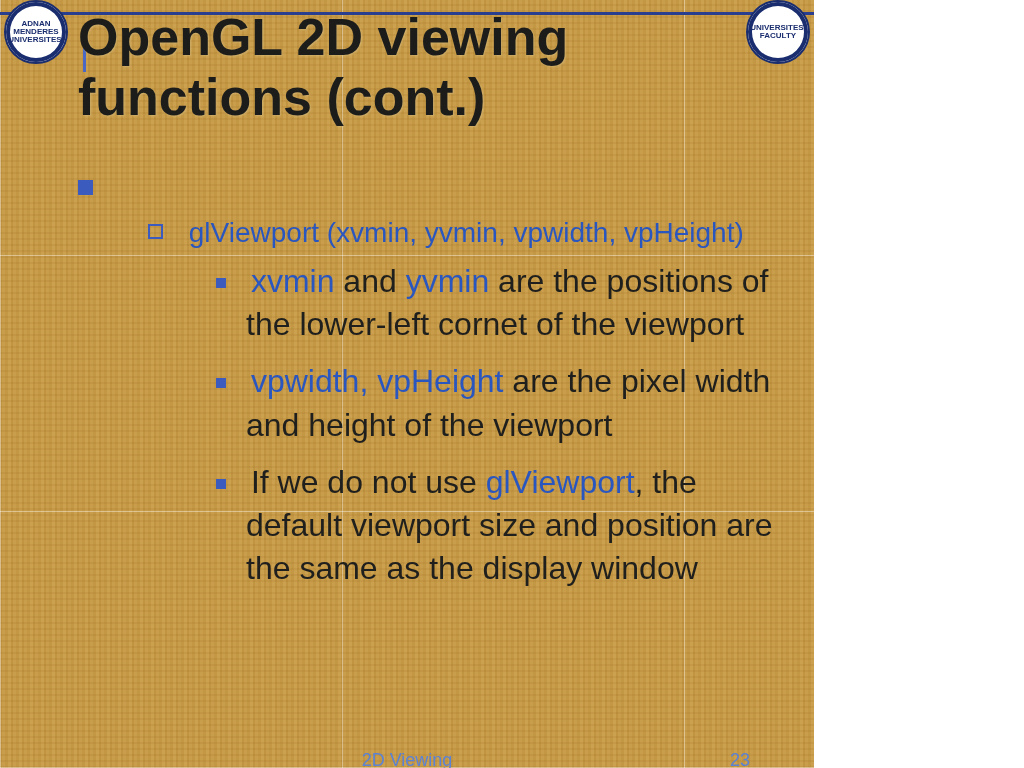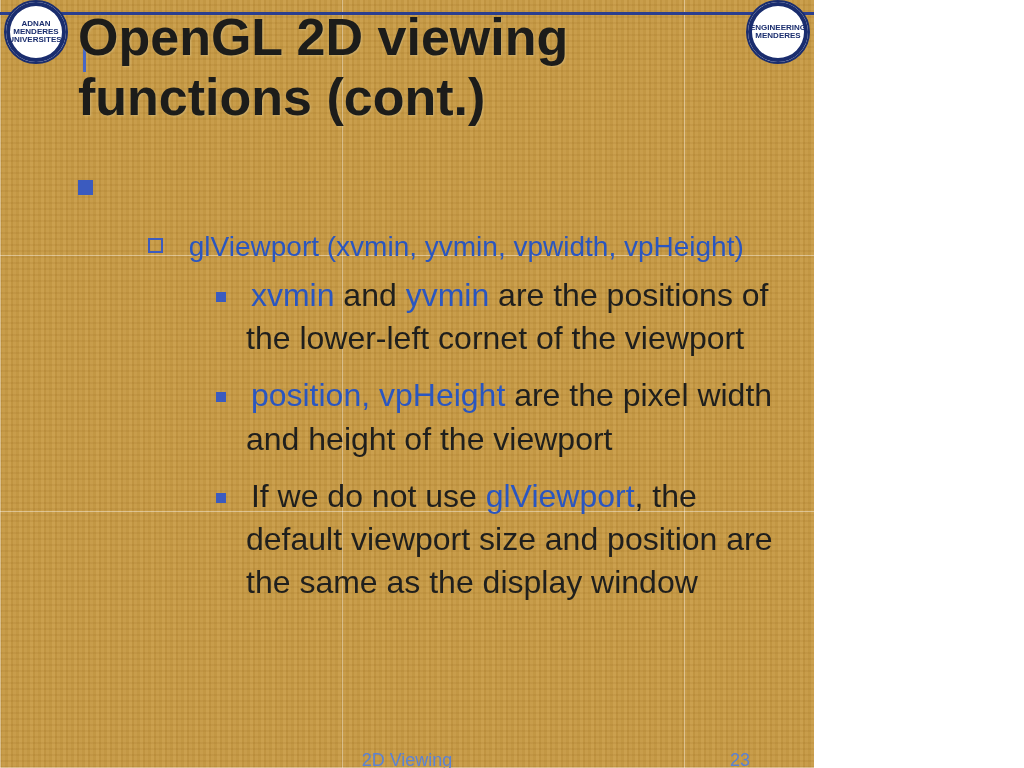--- a/index.html
+++ b/index.html
@@ -19,21 +19,21 @@
   .logo.right{right:4px}
   .logo-inner{font-size:8px;color:#1a2d6e;text-align:center;line-height:1;font-weight:bold}
   .title{position:absolute;left:78px;top:8px;right:78px;font-size:52px;font-weight:bold;
          color:#1c1c1a;line-height:1.15;text-shadow:1px 1px 2px rgba(215,190,130,.6)}
   .body{position:absolute;left:78px;top:168px;right:40px;color:#1f1f1d}
   ul{margin:0;padding:0;list-style:none}
   .lvl1>li{font-size:32px;margin-bottom:6px}
   .lvl1>li::before{content:"";display:inline-block;width:15px;height:15px;background:#3b5bbf;
                    margin-right:18px;margin-left:-34px;vertical-align:2px}
   .lvl1{padding-left:34px}
-  .lvl2{padding-left:70px;margin-top:24px}
+  .lvl2{padding-left:70px;margin-top:10px}
   .lvl2>li{font-size:28px;line-height:1.25;margin-bottom:6px}
   .lvl2>li::before{content:"";display:inline-block;width:11px;height:11px;border:2px solid #3b5bbf;
                    margin-right:18px;margin-left:-34px;vertical-align:3px;background:transparent}
   .lvl3{padding-left:64px;margin-top:10px}
   .lvl3>li{font-size:32px;line-height:1.35;margin-bottom:14px}
   .lvl3>li::before{content:"";display:inline-block;width:10px;height:10px;background:#3b5bbf;
                    margin-right:16px;margin-left:-30px;vertical-align:4px}
   .kw{color:#2a56c0}
   .footer{position:absolute;bottom:18px;left:0;right:0;font-size:18px;color:#5b82d4}
   .ft-center{position:absolute;left:0;right:0;text-align:center}
@@ -43,38 +43,38 @@
 </head>
 <body>
 
 <div class="slide">
   <div class="topbar"></div>
 
   <div class="logo left">
     <span class="logo-inner">ADNAN MENDERES UNIVERSITESI</span>
   </div>
   <div class="logo right">
-    <span class="logo-inner">ENGINEERING MENDERES</span>
+    <span class="logo-inner">UNIVERSITESI FACULTY</span>
   </div>
 
   <div class="accent-line"></div>
   <div class="title">OpenGL 2D viewing functions (cont.)</div>
 
   <div class="body">
     <ul class="lvl1">
       <li>
         <ul class="lvl2">
           <li>
             <span class="kw">glViewport (xvmin, yvmin, vpwidth, vpHeight)</span><br>
             <ul class="lvl3">
               <li>
                 <span class="kw">xvmin</span><span> and </span><span class="kw">yvmin</span><span> are the positions of the lower-left cornet of the viewport</span>
               </li>
               <li>
-                <span class="kw">position, vpHeight</span><span> are the pixel width and height of the viewport</span>
+                <span class="kw">vpwidth, vpHeight</span><span> are the pixel width and height of the viewport</span>
               </li>
               <li>
                 <span>If we do not use </span><span class="kw">glViewport</span><span>, the default viewport size and position are the same as the display window</span>
               </li>
             </ul>
           </li>
         </ul>
       </li>
     </ul>
   </div>

